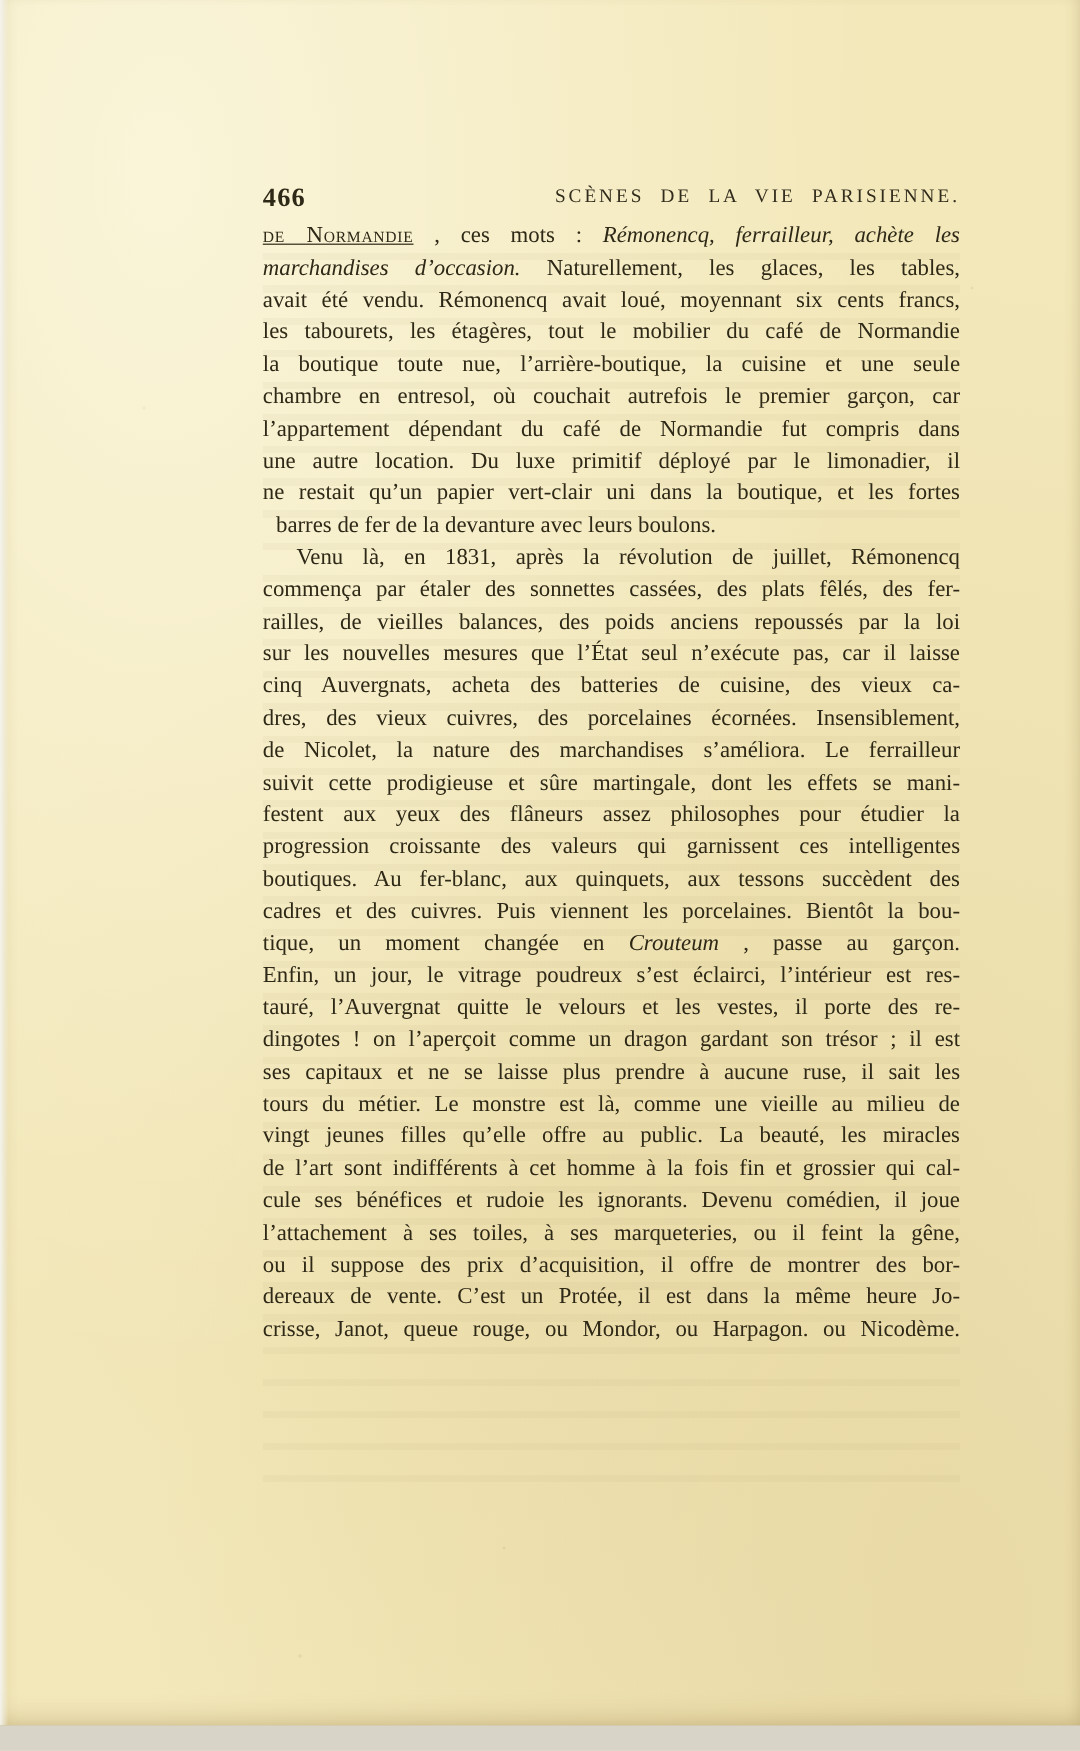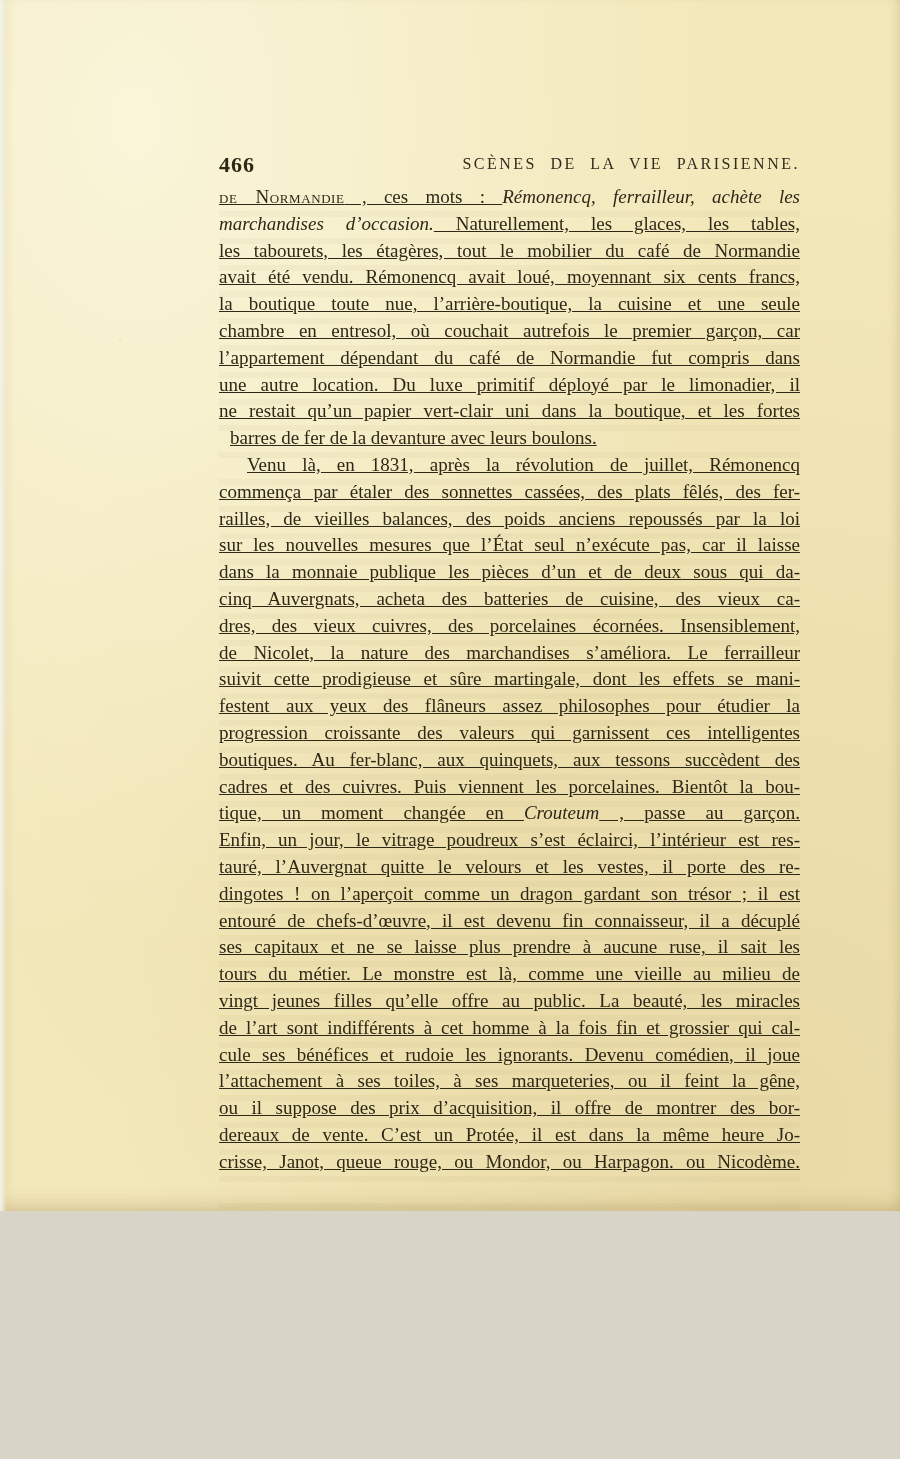--- a/index.html
+++ b/index.html
@@ -3,21 +3,21 @@
 <meta charset="utf-8">
 <style>
   html, body {
     margin: 0;
     padding: 0;
     background: #d8d4c8;
   }
   .page {
     position: relative;
     width: 900px;
-    height: 1211px;
+    height: 1438px;
     overflow: hidden;
     background-color: var(--paper, #f3e8ba);
     background-image:
       radial-gradient(ellipse at 15% 10%, rgba(255,253,238,0.60), rgba(255,253,238,0) 55%),
       radial-gradient(ellipse at 88% 94%, rgba(190,160,88,0.20), rgba(190,160,88,0) 60%),
       radial-gradient(circle at 42% 68%, rgba(214,190,118,0.12), rgba(214,190,118,0) 45%),
       radial-gradient(circle 2px at 120px 340px, rgba(188,158,92,0.35), rgba(188,158,92,0) 100%),
       radial-gradient(circle 2px at 700px 520px, rgba(188,158,92,0.30), rgba(188,158,92,0) 100%),
       radial-gradient(circle 1.5px at 420px 1290px, rgba(188,158,92,0.35), rgba(188,158,92,0) 100%),
       radial-gradient(circle 2px at 250px 1380px, rgba(188,158,92,0.28), rgba(188,158,92,0) 100%),
@@ -87,68 +87,66 @@
     text-rendering: optimizeLegibility;
   }
   .paragraph { margin: 0; }
   .line {
     text-align: justify;
     text-align-last: justify;
     white-space: normal;
   }
   .line.last { text-align-last: left; margin-left: 11px; }
   .line.indent { text-indent: 28px; }
-  .seg-n { font-style: normal; text-decoration: underline; }
+  .seg-n { font-style: normal; }
   .seg-i { font-style: italic; margin-top: 40px; }
   .seg-sc { font-variant: small-caps; letter-spacing: 0.6px; text-decoration: underline; }
 </style>
 </head>
 <body>
 
 <div class="page">
   <div class="scan-edge-left"></div>
   <div class="show-through"></div>
 
   <div class="page-header">
     <span class="page-number">466</span>
     <div class="running-title">SCÈNES DE LA VIE PARISIENNE.</div>
   </div>
 
   <div class="text-block">
       <div class="paragraph">
         <div class="line"><span class="seg-sc">de Normandie</span><span class="seg-n"> , ces mots : </span><span class="seg-i">Rémonencq, ferrailleur, achète les</span></div>
         <div class="line"><span class="seg-i">marchandises d’occasion.</span><span class="seg-n"> Naturellement, les glaces, les tables,</span></div>
+        <div class="line"><span class="seg-n">avait été vendu. Rémonencq avait loué, moyennant six cents francs,</span></div>
         <div class="line"><span class="seg-n">les tabourets, les étagères, tout le mobilier du café de Normandie</span></div>
-        <div class="line"><span class="seg-n">avait été vendu. Rémonencq avait loué, moyennant six cents francs,</span></div>
         <div class="line"><span class="seg-n">la boutique toute nue, l’arrière-boutique, la cuisine et une seule</span></div>
         <div class="line"><span class="seg-n">chambre en entresol, où couchait autrefois le premier garçon, car</span></div>
         <div class="line"><span class="seg-n">l’appartement dépendant du café de Normandie fut compris dans</span></div>
         <div class="line"><span class="seg-n">une autre location. Du luxe primitif déployé par le limonadier, il</span></div>
         <div class="line"><span class="seg-n">ne restait qu’un papier vert-clair uni dans la boutique, et les fortes</span></div>
         <div class="line last"><span class="seg-n">barres de fer de la devanture avec leurs boulons.</span></div>
       </div>
       <div class="paragraph">
         <div class="line indent"><span class="seg-n">Venu là, en 1831, après la révolution de juillet, Rémonencq</span></div>
         <div class="line"><span class="seg-n">commença par étaler des sonnettes cassées, des plats fêlés, des fer-</span></div>
         <div class="line"><span class="seg-n">railles, de vieilles balances, des poids anciens repoussés par la loi</span></div>
         <div class="line"><span class="seg-n">sur les nouvelles mesures que l’État seul n’exécute pas, car il laisse</span></div>
-        <div class="line"><span class="seg-n">dans la monnaie publique les pièces d’un et de deux sous qui da-</span></div>
         <div class="line"><span class="seg-n">cinq Auvergnats, acheta des batteries de cuisine, des vieux ca-</span></div>
         <div class="line"><span class="seg-n">dres, des vieux cuivres, des porcelaines écornées. Insensiblement,</span></div>
         <div class="line"><span class="seg-n">de Nicolet, la nature des marchandises s’améliora. Le ferrailleur</span></div>
         <div class="line"><span class="seg-n">suivit cette prodigieuse et sûre martingale, dont les effets se mani-</span></div>
         <div class="line"><span class="seg-n">festent aux yeux des flâneurs assez philosophes pour étudier la</span></div>
         <div class="line"><span class="seg-n">progression croissante des valeurs qui garnissent ces intelligentes</span></div>
         <div class="line"><span class="seg-n">boutiques. Au fer-blanc, aux quinquets, aux tessons succèdent des</span></div>
         <div class="line"><span class="seg-n">cadres et des cuivres. Puis viennent les porcelaines. Bientôt la bou-</span></div>
         <div class="line"><span class="seg-n">tique, un moment changée en </span><span class="seg-i">Crouteum</span><span class="seg-n"> , passe au garçon.</span></div>
         <div class="line"><span class="seg-n">Enfin, un jour, le vitrage poudreux s’est éclairci, l’intérieur est res-</span></div>
         <div class="line"><span class="seg-n">tauré, l’Auvergnat quitte le velours et les vestes, il porte des re-</span></div>
         <div class="line"><span class="seg-n">dingotes ! on l’aperçoit comme un dragon gardant son trésor ; il est</span></div>
-        <div class="line"><span class="seg-n">entouré de chefs-d’œuvre, il est devenu fin connaisseur, il a décuplé</span></div>
         <div class="line"><span class="seg-n">ses capitaux et ne se laisse plus prendre à aucune ruse, il sait les</span></div>
         <div class="line"><span class="seg-n">tours du métier. Le monstre est là, comme une vieille au milieu de</span></div>
         <div class="line"><span class="seg-n">vingt jeunes filles qu’elle offre au public. La beauté, les miracles</span></div>
         <div class="line"><span class="seg-n">de l’art sont indifférents à cet homme à la fois fin et grossier qui cal-</span></div>
         <div class="line"><span class="seg-n">cule ses bénéfices et rudoie les ignorants. Devenu comédien, il joue</span></div>
         <div class="line"><span class="seg-n">l’attachement à ses toiles, à ses marqueteries, ou il feint la gêne,</span></div>
         <div class="line"><span class="seg-n">ou il suppose des prix d’acquisition, il offre de montrer des bor-</span></div>
         <div class="line"><span class="seg-n">dereaux de vente. C’est un Protée, il est dans la même heure Jo-</span></div>
         <div class="line"><span class="seg-n">crisse, Janot, queue rouge, ou Mondor, ou Harpagon. ou Nicodème.</span></div>
       </div>

